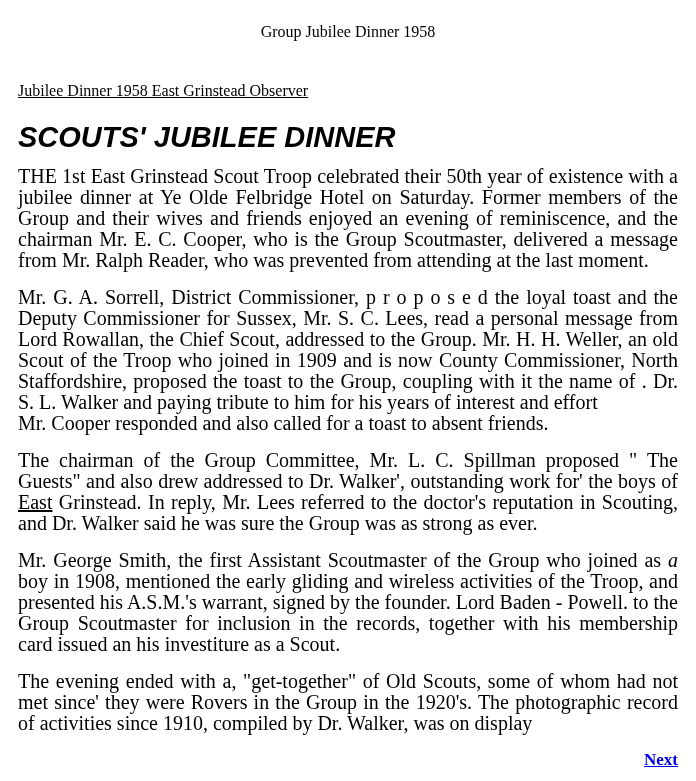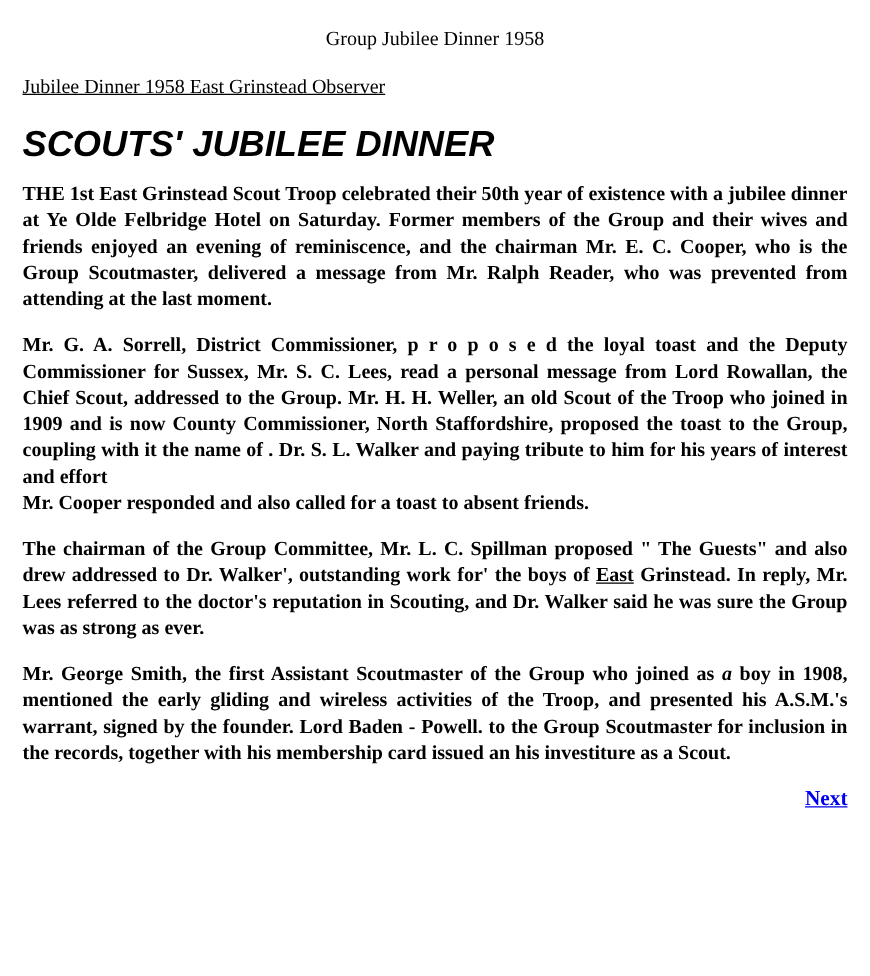--- a/index.html
+++ b/index.html
@@ -20,43 +20,43 @@
     min-height: 781px;
     padding: 22px 18px 8px 18px;
     border-radius: 30px;
   }
   .doc-title {
     text-align: center;
     font-size: 16px;
     line-height: 19px;
   }
   .source-link-row {
-    margin-top: 19px;
+    margin-top: 40px;
+    text-decoration: underline;
   }
   .source-link {
     color: #000000;
     text-decoration: underline;
     font-size: 16px;
     line-height: 19px;
     cursor: pointer;
   }
   h1.article-heading {
     font-family: "Liberation Sans", sans-serif;
     font-style: italic;
     font-weight: bold;
     font-size: 29px;
     line-height: 26px;
     margin: 24px 0 6px 0;
   }
   .article-body p {
-    font-size: 16px;
+    font-size: 20px;
     line-height: 21px;
     text-align: justify;
     margin: 16px 0;
-    font-weight: bold;
   }
   .article-body p i {
     font-style: italic;
   }
   .article-body p u {
     text-decoration: underline;
     margin-top: 12px;
   }
   .next-row {
     text-align: right;
@@ -81,19 +81,20 @@
     <a class="source-link">Jubilee Dinner 1958 East Grinstead Observer</a>
   </div>
 
   <h1 class="article-heading">SCOUTS' JUBILEE DINNER</h1>
 
   <div class="article-body">
       <p><span>THE 1st East Grinstead Scout Troop celebrated their 50th year of existence with a jubilee dinner at Ye Olde Felbridge Hotel on Saturday. Former members of the Group and their wives and friends enjoyed an evening of reminiscence, and the chairman Mr. E. C. Cooper, who is the Group Scoutmaster, delivered a message from Mr. Ralph Reader, who was prevented from attending at the last moment.</span></p>
       <p><span>Mr. G. A. Sorrell, District Commissioner, p r o p o s e d the loyal toast and the Deputy Commissioner for Sussex, Mr. S. C. Lees, read a personal message from Lord Rowallan, the Chief Scout, addressed to the Group. Mr. H. H. Weller, an old Scout of the Troop who joined in 1909 and is now County Commissioner, North Staffordshire, proposed the toast to the Group, coupling with it the name of . Dr. S. L. Walker and paying tribute to him for his years of interest and effort</span><br><span>Mr. Cooper responded and also called for a toast to absent friends.</span></p>
       <p><span>The chairman of the Group Committee, Mr. L. C. Spillman proposed " The Guests" and also drew addressed to Dr. Walker', outstanding work for' the boys of </span><u>East</u><span> Grinstead. In reply, Mr. Lees referred to the doctor's reputation in Scouting, and Dr. Walker said he was sure the Group was as strong as ever.</span></p>
       <p><span>Mr. George Smith, the first Assistant Scoutmaster of the Group who joined as </span><i>a</i><span> boy in 1908, mentioned the early gliding and wireless activities of the Troop, and presented his A.S.M.'s warrant, signed by the founder. Lord Baden - Powell. to the Group Scoutmaster for inclusion in the records, together with his membership card issued an his investiture as a Scout.</span></p>
+      <p><span>The evening ended with a, "get-together" of Old Scouts, some of whom had not met since' they were Rovers in the Group in the 1920's. The photographic record of activities since 1910, compiled by Dr. Walker, was on display</span></p>
     </div>
 
   <div class="next-row">
     <a class="next-link" style="color: rgb(0, 0, 238);">Next</a>
   </div>
 
 </div>
 
 </body></html>

